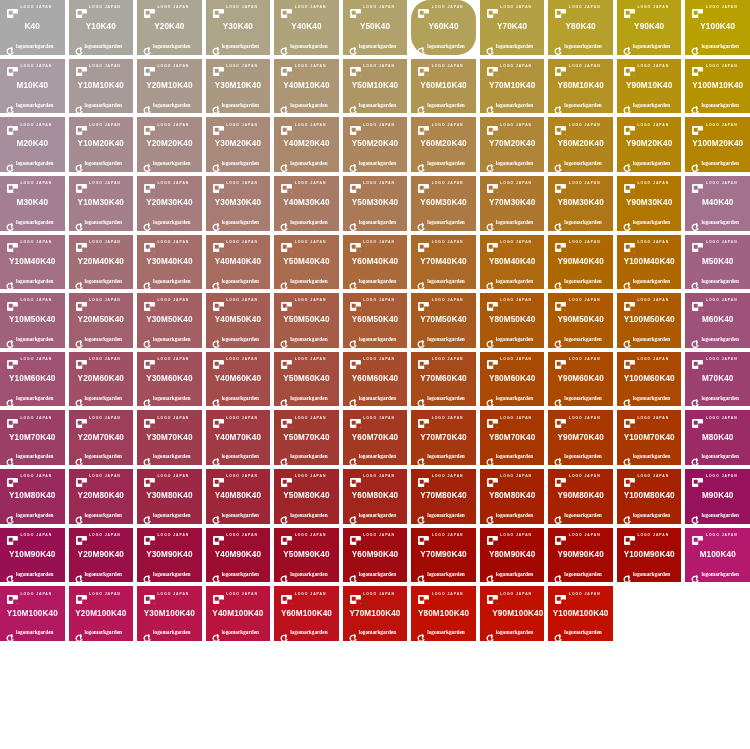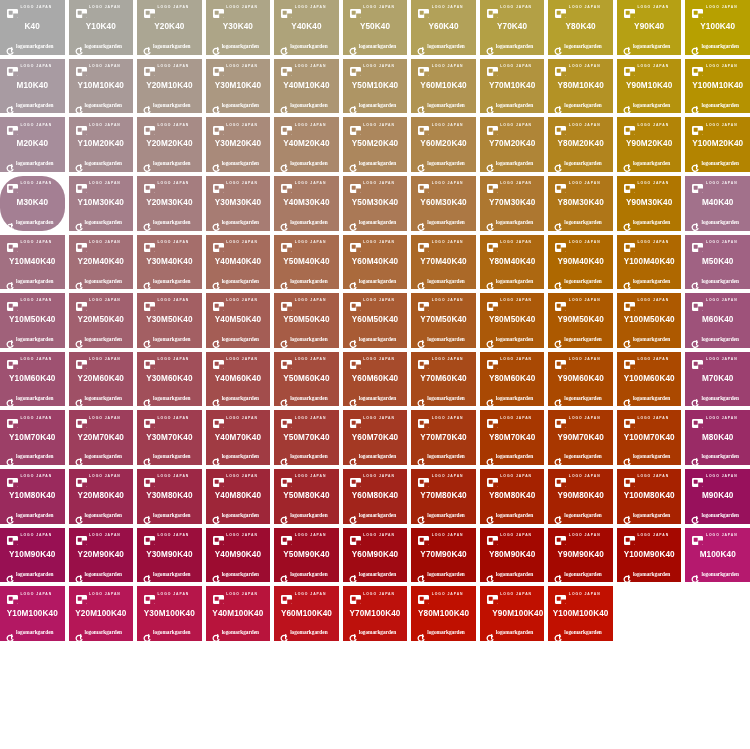--- a/index.html
+++ b/index.html
@@ -213,21 +213,21 @@
       </div>
       <div class="color-code">Y50K40</div>
       <div class="brand-bottom">
         <span class="lmg-mark"><svg width="8" height="9" viewBox="0 0 8 9" xmlns="http://www.w3.org/2000/svg">
             <path d="M6.4 2.3 A3 3 0 1 0 6.9 5.6" fill="none" stroke="#ffffff" stroke-width="1.3" stroke-linecap="round"></path>
             <rect x="5.0" y="0" width="1.3" height="5.4" rx="0.6" fill="#ffffff"></rect>
           </svg></span>
         <span class="lmg-text">logomarkgarden</span>
       </div>
     </div>
-    <div class="swatch-cell" style="background-color: rgb(178, 161, 89);">
+    <div class="swatch-cell" style="background-color: rgb(178, 161, 89); border-radius: 19px;">
       <div class="brand-top">
         <span class="logo-japan-mark"><svg width="11" height="9" viewBox="0 0 11 9" xmlns="http://www.w3.org/2000/svg">
             <path d="M1.2 0 H9.8 A1.2 1.2 0 0 1 11 1.2 V7.8 A1.2 1.2 0 0 1 9.8 9 H1.2 A1.2 1.2 0 0 1 0 7.8 V1.2 A1.2 1.2 0 0 1 1.2 0 Z" fill="#ffffff"></path>
             <rect x="1.7" y="1.7" width="4" height="4" rx="0.4" fill="#b2a159"></rect>
             <path d="M6.2 4.6 H11 V7.8 A1.2 1.2 0 0 1 9.8 9 H6.2 Z" fill="#b2a159"></path>
           </svg></span>
         <span class="logo-japan-text">LOGO JAPAN</span>
       </div>
       <div class="color-code">Y60K40</div>
       <div class="brand-bottom">
@@ -699,21 +699,21 @@
       </div>
       <div class="color-code">Y100M20K40</div>
       <div class="brand-bottom">
         <span class="lmg-mark"><svg width="8" height="9" viewBox="0 0 8 9" xmlns="http://www.w3.org/2000/svg">
             <path d="M6.4 2.3 A3 3 0 1 0 6.9 5.6" fill="none" stroke="#ffffff" stroke-width="1.3" stroke-linecap="round"></path>
             <rect x="5.0" y="0" width="1.3" height="5.4" rx="0.6" fill="#ffffff"></rect>
           </svg></span>
         <span class="lmg-text">logomarkgarden</span>
       </div>
     </div>
-    <div class="swatch-cell" style="background-color: rgb(164, 127, 147); border-radius: 23px;">
+    <div class="swatch-cell" style="background-color: rgb(164, 127, 147);">
       <div class="brand-top">
         <span class="logo-japan-mark"><svg width="11" height="9" viewBox="0 0 11 9" xmlns="http://www.w3.org/2000/svg">
             <path d="M1.2 0 H9.8 A1.2 1.2 0 0 1 11 1.2 V7.8 A1.2 1.2 0 0 1 9.8 9 H1.2 A1.2 1.2 0 0 1 0 7.8 V1.2 A1.2 1.2 0 0 1 1.2 0 Z" fill="#ffffff"></path>
             <rect x="1.7" y="1.7" width="4" height="4" rx="0.4" fill="#a47f93"></rect>
             <path d="M6.2 4.6 H11 V7.8 A1.2 1.2 0 0 1 9.8 9 H6.2 Z" fill="#a47f93"></path>
           </svg></span>
         <span class="logo-japan-text">LOGO JAPAN</span>
       </div>
       <div class="color-code">M30K40</div>
       <div class="brand-bottom">

